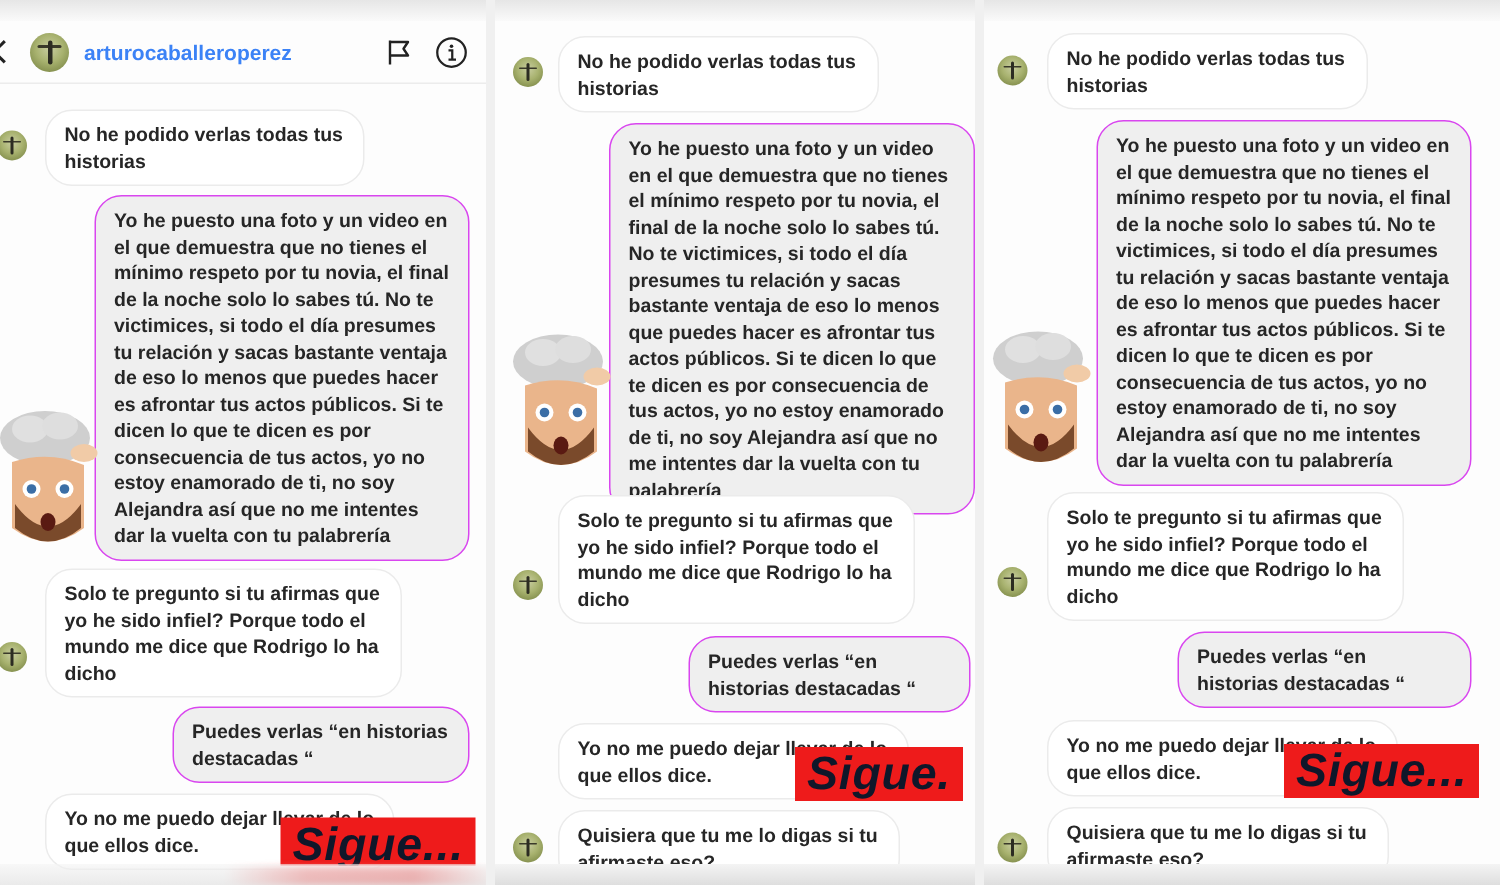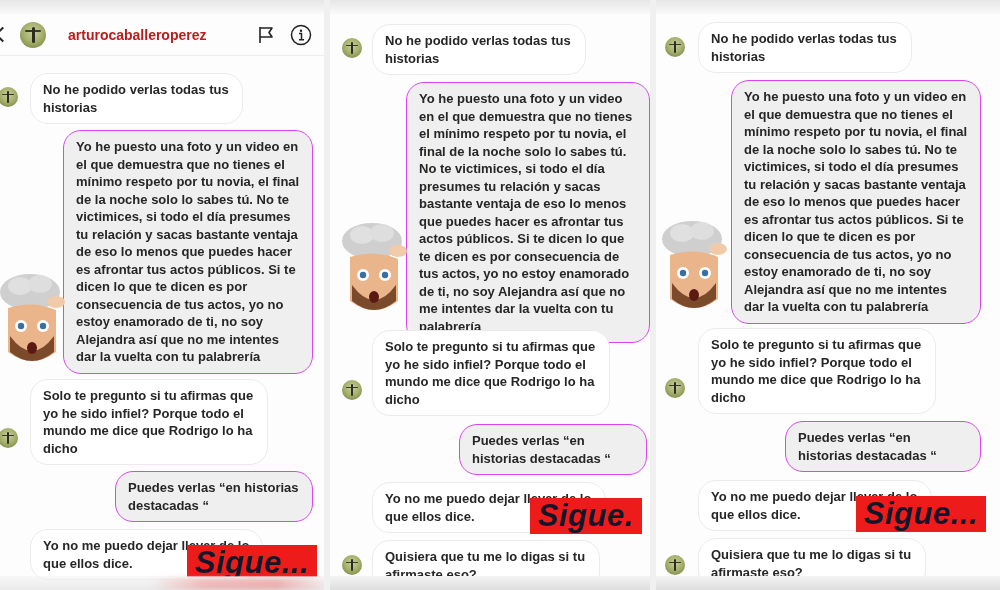--- a/index.html
+++ b/index.html
@@ -40,21 +40,21 @@
     .avatar::after {
       content: ""; position: absolute; left: 45%; top: 22%; width: 12%; height: 60%;
       background: #2c2c22; border-radius: 2px;
     }
     .avatar::before {
       content: ""; position: absolute; left: 20%; top: 34%; width: 60%; height: 8%;
       background: #3a3a2a; border-radius: 2px;
     }
     .header .avatar { width: 26px; height: 26px; margin-left: 6px; }
     .username {
-      margin-left: 22px; font-weight: bold; font-size: 14px; color: #b91c1c; flex: 1;
+      margin-left: 10px; font-weight: bold; font-size: 14px; color: #3b82f6; flex: 1;
     }
     .flag-icon { width: 20px; height: 20px; margin-right: 14px; }
     .info-icon { width: 22px; height: 22px; margin-right: 12px; }
 
     
     .msg {
       position: absolute; font-size: 13px; line-height: 17.5px; color: #262626; font-weight: 600;
       padding: 7px 12px; border-radius: 18px; margin-top: 12px;
     }
     .msg.in { background: #ffffff; border: 1px solid #ebebeb; }

